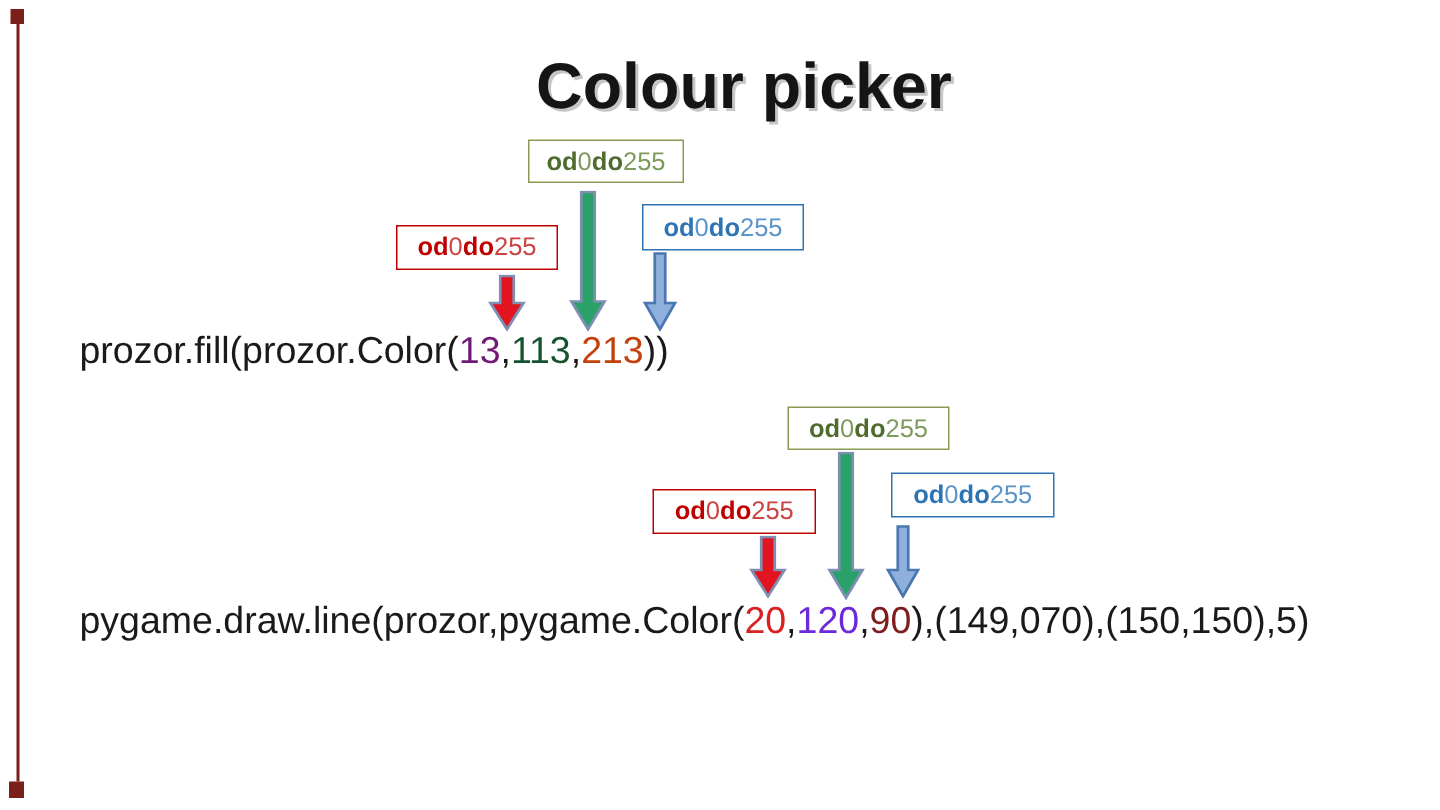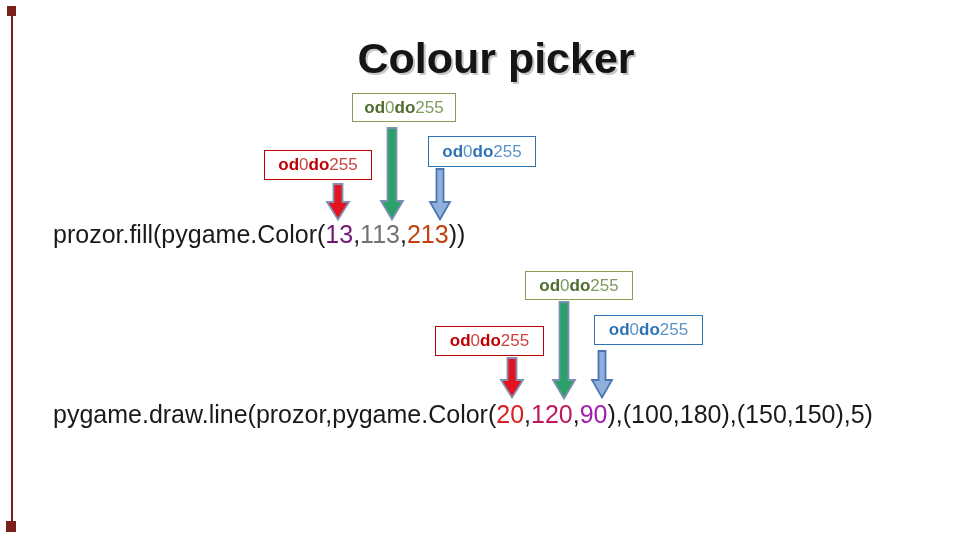--- a/index.html
+++ b/index.html
@@ -64,31 +64,31 @@
   <svg class="arrow" style="left:325px;top:183px;" width="26" height="38" viewBox="0 0 26 38">
     <polygon points="8.5,1 17.5,1 17.5,19 24,19 13,36.5 2,19 8.5,19" fill="#e11420" stroke="#7d8fb3" stroke-width="1.8" stroke-linejoin="miter"></polygon>
   </svg>
   <svg class="arrow" style="left:379px;top:127px;" width="26" height="94" viewBox="0 0 26 94">
     <polygon points="8.5,1 17.5,1 17.5,74 24,74 13,92.5 2,74 8.5,74" fill="#2aa169" stroke="#7d8fb3" stroke-width="1.8" stroke-linejoin="miter"></polygon>
   </svg>
   <svg class="arrow" style="left:427px;top:168px;" width="26" height="53" viewBox="0 0 26 53">
     <polygon points="9.5,1 16.5,1 16.5,34 23,34 13,51.5 3,34 9.5,34" fill="#8fb0dc" stroke="#4a77b0" stroke-width="1.8" stroke-linejoin="miter"></polygon>
   </svg>
 
-  <div class="code-line code1"><span>prozor.fill(pygame.Color(</span><span style="color: #701a75;">13</span><span>,</span><span style="color: #737373;">113</span><span>,</span><span style="color: #c2410c;">213</span><span>))</span></div>
+  <div class="code-line code1"><span>prozor.fill(prozor.Color(</span><span style="color: #701a75;">13</span><span>,</span><span style="color: #14532d;">113</span><span>,</span><span style="color: #c2410c;">213</span><span>))</span></div>
 
   <div class="range-box green g2-green"><span class="b">od</span> <span class="n">0</span> <span class="b">do</span> <span class="n">255</span></div>
   <div class="range-box red g2-red"><span class="b">od</span> <span class="n">0</span> <span class="b">do</span> <span class="n">255</span></div>
   <div class="range-box blue g2-blue"><span class="b">od</span> <span class="n">0</span> <span class="b">do</span> <span class="n">255</span></div>
 
   <svg class="arrow" style="left:499px;top:357px;" width="26" height="42" viewBox="0 0 26 42">
     <polygon points="8.5,1 17.5,1 17.5,23 24,23 13,40.5 2,23 8.5,23" fill="#e11420" stroke="#7d8fb3" stroke-width="1.8" stroke-linejoin="miter"></polygon>
   </svg>
   <svg class="arrow" style="left:551px;top:301px;" width="26" height="99" viewBox="0 0 26 99">
     <polygon points="8.5,1 17.5,1 17.5,79 24,79 13,97.5 2,79 8.5,79" fill="#2aa169" stroke="#7d8fb3" stroke-width="1.8" stroke-linejoin="miter"></polygon>
   </svg>
   <svg class="arrow" style="left:589px;top:350px;" width="26" height="49" viewBox="0 0 26 49">
     <polygon points="9.5,1 16.5,1 16.5,30 23,30 13,47.5 3,30 9.5,30" fill="#8fb0dc" stroke="#4a77b0" stroke-width="1.8" stroke-linejoin="miter"></polygon>
   </svg>
 
-  <div class="code-line code2"><span>pygame.draw.line(prozor,pygame.Color(</span><span style="color: rgb(217, 33, 33);">20</span><span>,</span><span style="color: #be185d;">120</span><span>,</span><span style="color: #a21caf; text-align: center;">90</span><span>),(100,180),(150,150),5)</span></div>
+  <div class="code-line code2"><span>pygame.draw.line(prozor,pygame.Color(</span><span style="color: rgb(217, 33, 33);">20</span><span>,</span><span style="color: #6d28d9;">120</span><span>,</span><span style="color: #7f1d1d; text-align: center;">90</span><span>),(149,070),(150,150),5)</span></div>
 
 </div>
 
 </body></html>

